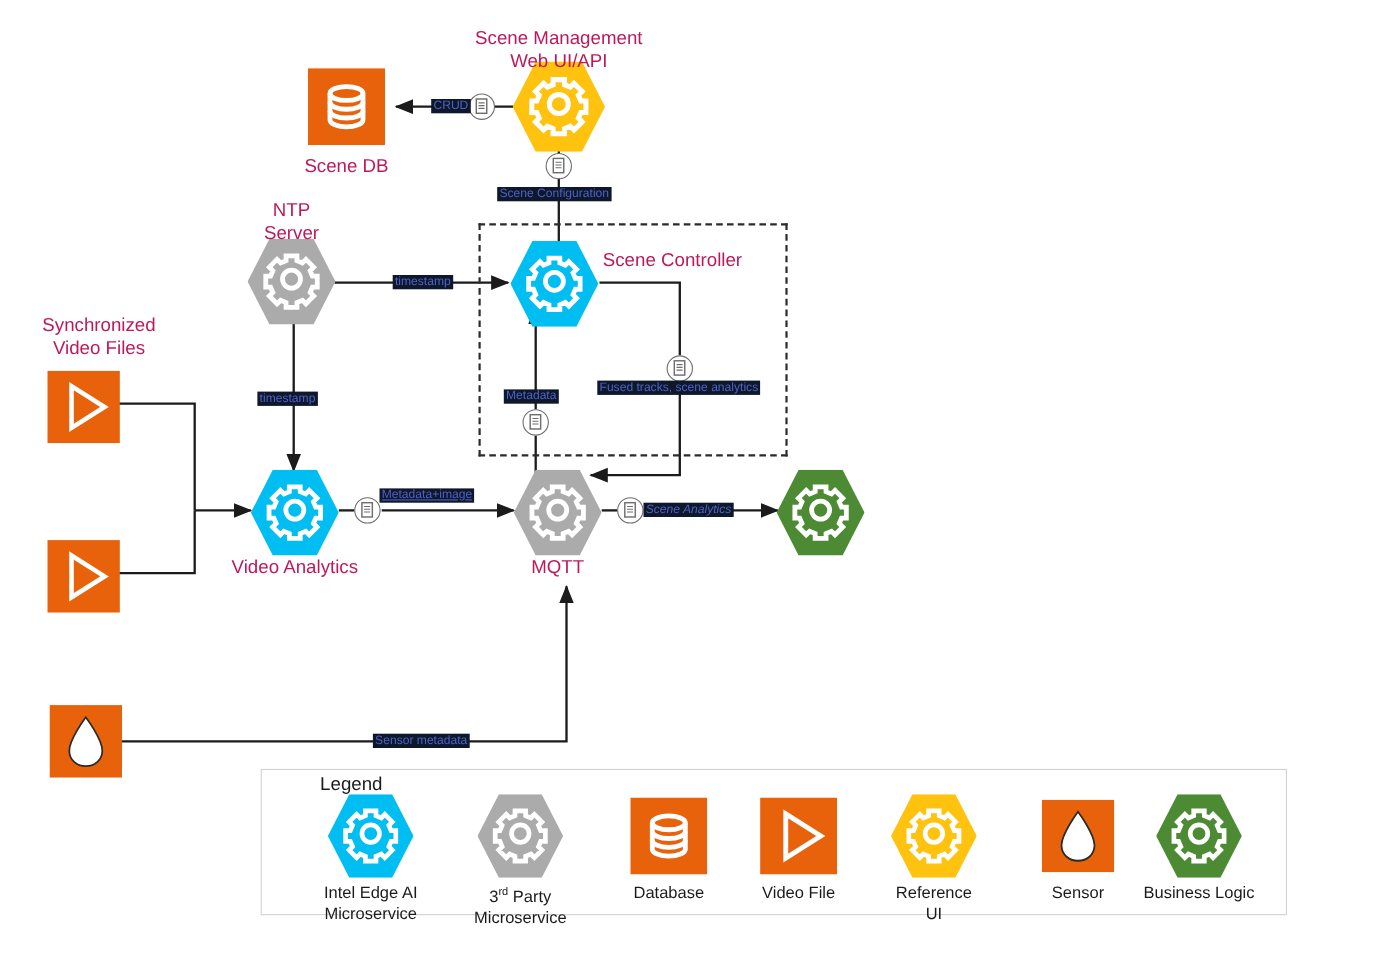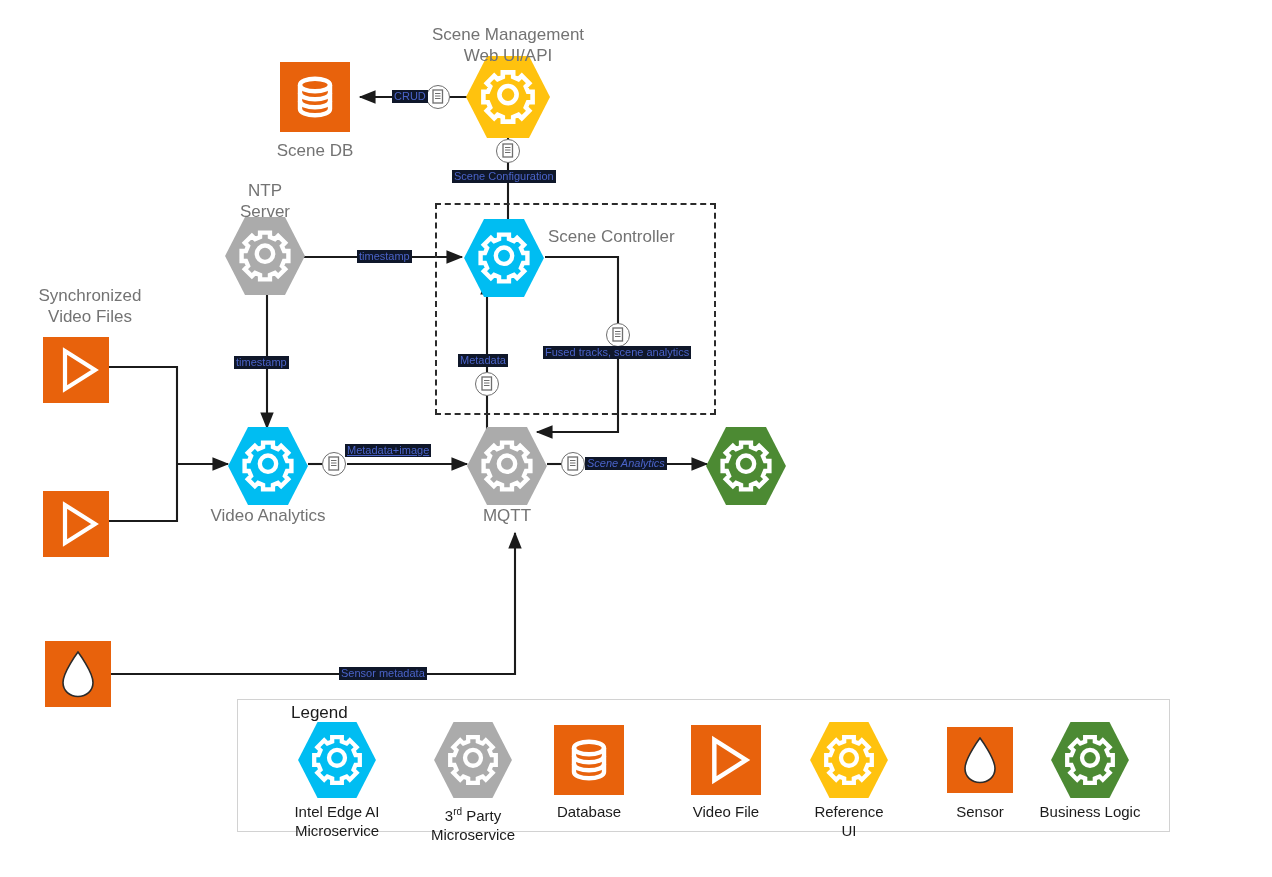--- a/index.html
+++ b/index.html
@@ -26,21 +26,21 @@
     width: 1272px;
     height: 877px;
     pointer-events: none;
   }
   .node {
     position: absolute;
   }
   .node-label {
     position: absolute;
     text-align: center;
-    color: #737373;
+    color: #be185d;
     font-size: 17px;
     line-height: 21px;
     white-space: pre-line;
     font-family: "Liberation Sans", sans-serif;
   }
   .edge-label {
     position: absolute;
     color: #4a63c8;
     font-size: 11px;
     line-height: 13px;
@@ -353,21 +353,21 @@
           <path d="M-5.2,-22.2 L5.2,-22.2 L5.2,-17.6 L10.4,-15.4 L13.8,-18.8 L21.2,-11.4 L17.8,-8 L20,-2.8 L24.6,-2.8 L24.6,7.6 L20,7.6 L17.8,12.8 L21.2,16.2 L13.8,23.6 L10.4,20.2 L5.2,22.4 L5.2,27 L-5.2,27 L-5.2,22.4 L-10.4,20.2 L-13.8,23.6 L-21.2,16.2 L-17.8,12.8 L-20,7.6 L-24.6,7.6 L-24.6,-2.8 L-20,-2.8 L-17.8,-8 L-21.2,-11.4 L-13.8,-18.8 L-10.4,-15.4 L-5.2,-17.6 Z" transform="translate(0,-2.4)"></path>
           <circle cx="0" cy="-2.4" r="8.6"></circle>
         </g>
           </g>
       </svg>
     </div>
     <div class="cap"><span>3</span><sup>rd</sup><span> Party
 Microservice</span></div>
   </div>
 
-  <div class="legend-item" style="left:524px; top:722px;text-align:center;">
+  <div class="legend-item" style="left:543px; top:722px;text-align:center;">
     <div class="glyph">
       <svg class="sq-icon" width="70" height="70" viewBox="0 0 70 70" xmlns="http://www.w3.org/2000/svg">
         <rect x="0" y="0" width="70" height="70" fill="#E8620C"></rect>
         <g fill="none" stroke="#ffffff" stroke-width="4.4">
           <ellipse cx="35" cy="23" rx="15" ry="6.3"></ellipse>
           <path d="M20,23 L20,47 A15,6.3 0 0 0 50,47 L50,23"></path>
           <path d="M20,31 A15,6.3 0 0 0 50,31"></path>
           <path d="M20,39 A15,6.3 0 0 0 50,39"></path>
         </g>
       </svg>

